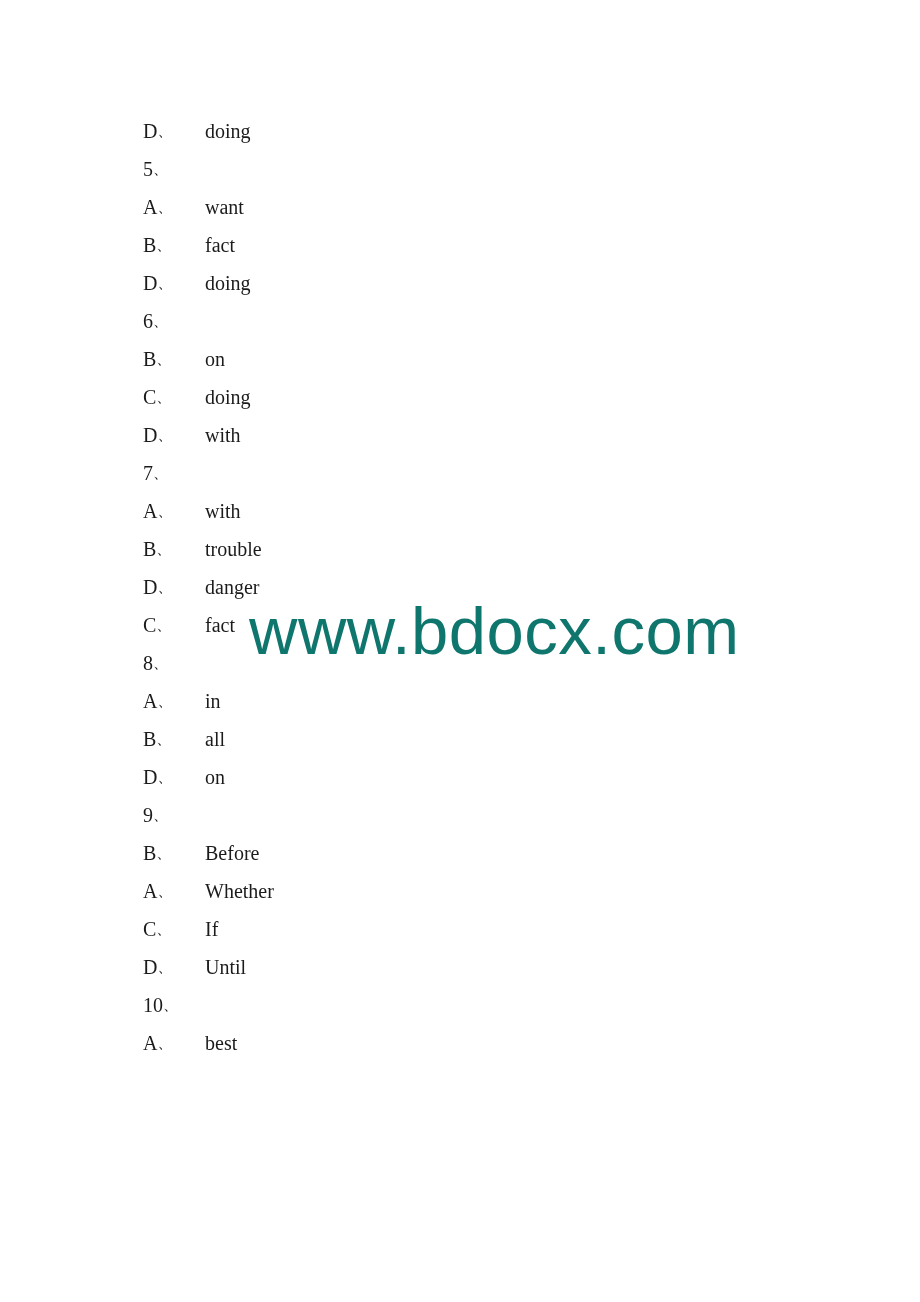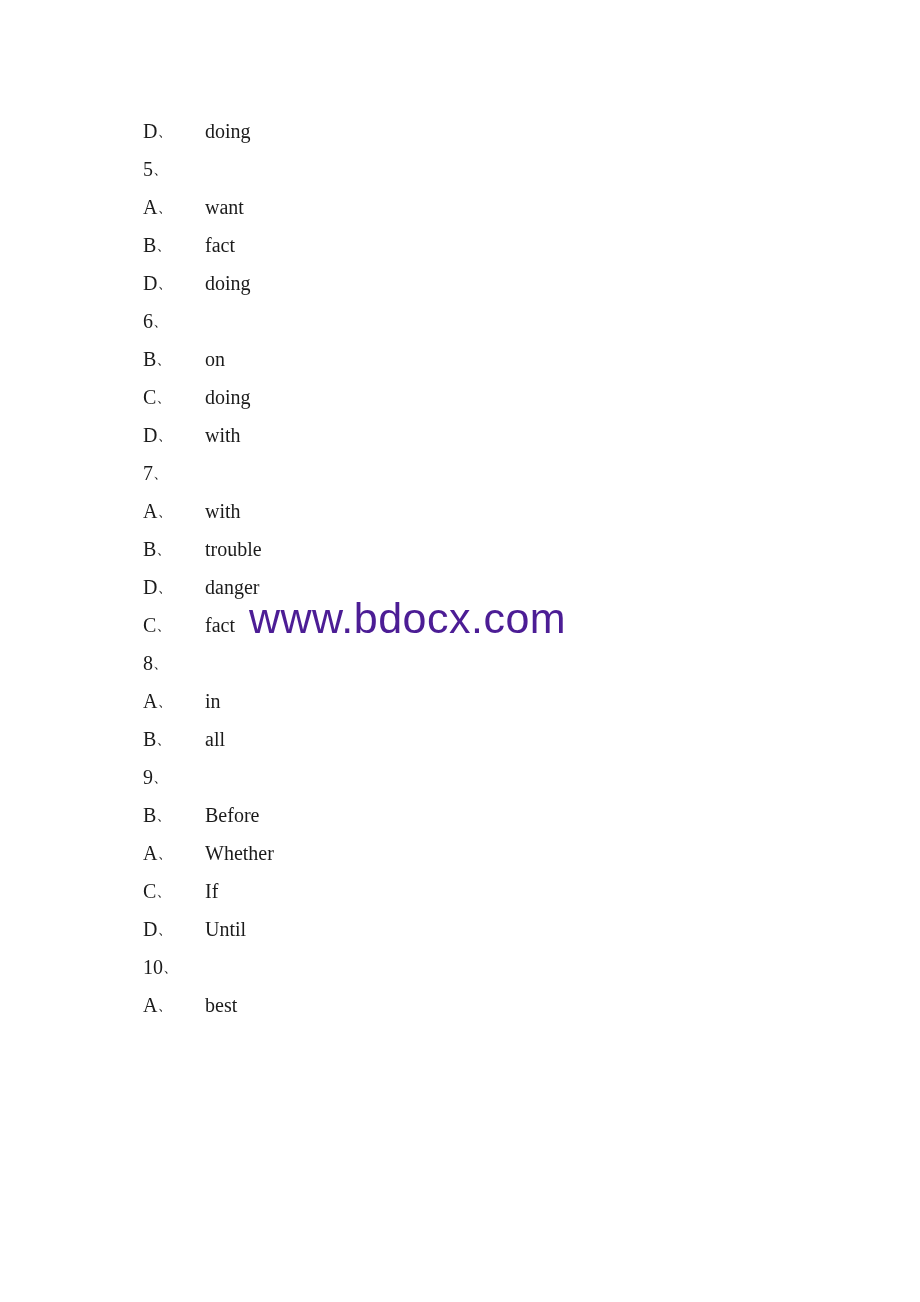--- a/index.html
+++ b/index.html
@@ -24,24 +24,24 @@
     height: 1302px;
     background: #ffffff;
   }
 
   
   #watermark {
     position: absolute;
     left: 249px;
     top: 597px;
     font-family: "Liberation Sans", "DejaVu Sans", sans-serif;
-    font-size: 43px;
+    font-size: 67px;
     font-weight: 400;
     letter-spacing: 0.5px;
-    color: #4c1d95;
+    color: #0f766e;
     white-space: nowrap;
     line-height: 1;
     z-index: 1;
     user-select: none;
   }
 
   #content {
     position: absolute;
     left: 0;
     top: 112px;
@@ -95,20 +95,21 @@
       <div class="line"><span class="lbl">C<span class="sep">、</span></span><span class="val">doing</span></div>
       <div class="line"><span class="lbl">D<span class="sep">、</span></span><span class="val">with</span></div>
       <div class="line"><span class="lbl num">7<span class="sep">、</span></span><span class="val"></span></div>
       <div class="line"><span class="lbl">A<span class="sep">、</span></span><span class="val">with</span></div>
       <div class="line"><span class="lbl">B<span class="sep">、</span></span><span class="val">trouble</span></div>
       <div class="line"><span class="lbl">D<span class="sep">、</span></span><span class="val">danger</span></div>
       <div class="line"><span class="lbl">C<span class="sep">、</span></span><span class="val">fact</span></div>
       <div class="line"><span class="lbl num">8<span class="sep">、</span></span><span class="val"></span></div>
       <div class="line"><span class="lbl">A<span class="sep">、</span></span><span class="val">in</span></div>
       <div class="line"><span class="lbl">B<span class="sep">、</span></span><span class="val">all</span></div>
+      <div class="line"><span class="lbl">D<span class="sep">、</span></span><span class="val">on</span></div>
       <div class="line"><span class="lbl num">9<span class="sep">、</span></span><span class="val"></span></div>
       <div class="line"><span class="lbl">B<span class="sep">、</span></span><span class="val">Before</span></div>
       <div class="line"><span class="lbl">A<span class="sep">、</span></span><span class="val">Whether</span></div>
       <div class="line"><span class="lbl">C<span class="sep">、</span></span><span class="val">If</span></div>
       <div class="line"><span class="lbl">D<span class="sep">、</span></span><span class="val">Until</span></div>
       <div class="line"><span class="lbl num">10<span class="sep">、</span></span><span class="val"></span></div>
       <div class="line"><span class="lbl">A<span class="sep">、</span></span><span class="val">best</span></div>
     </div>
 
 </div>

